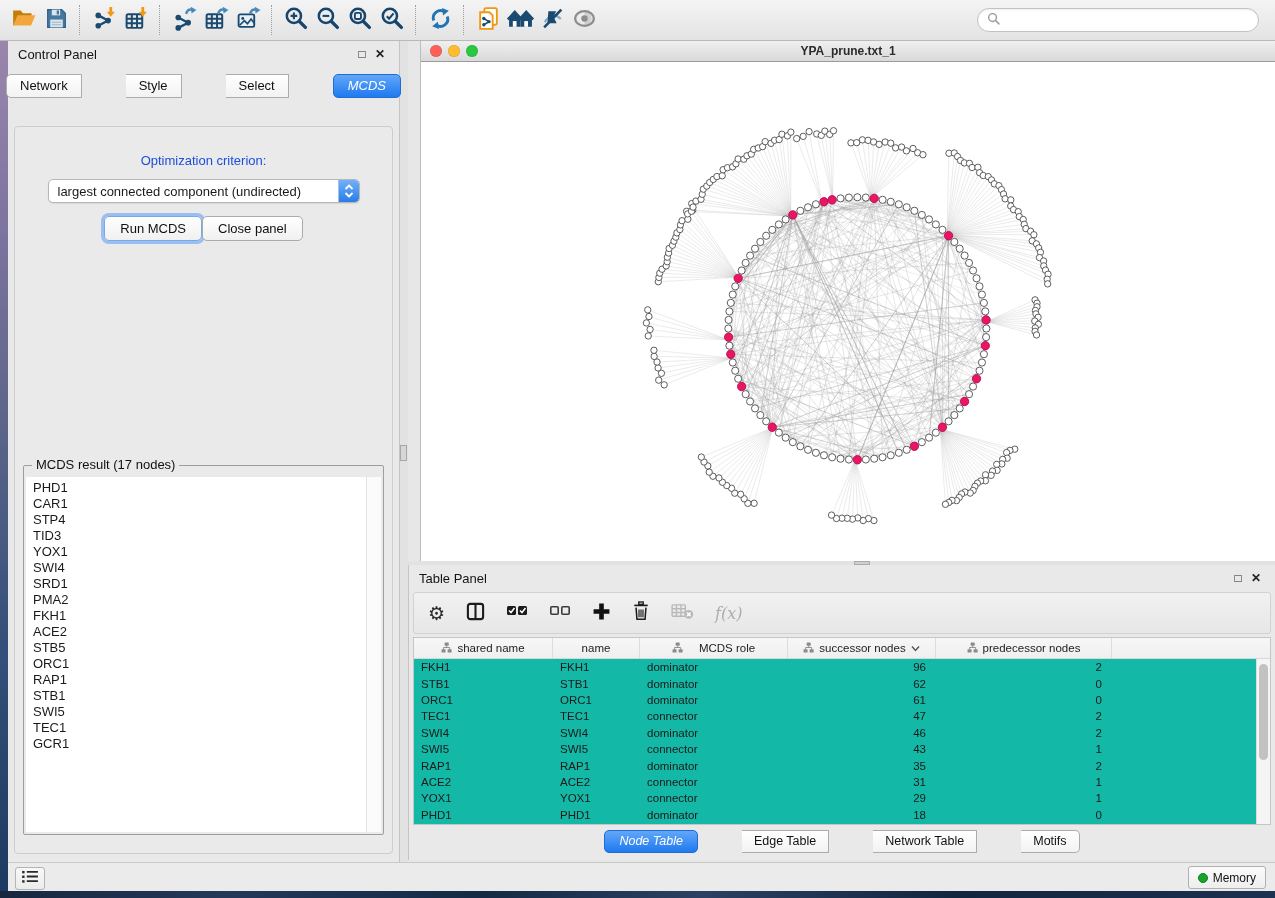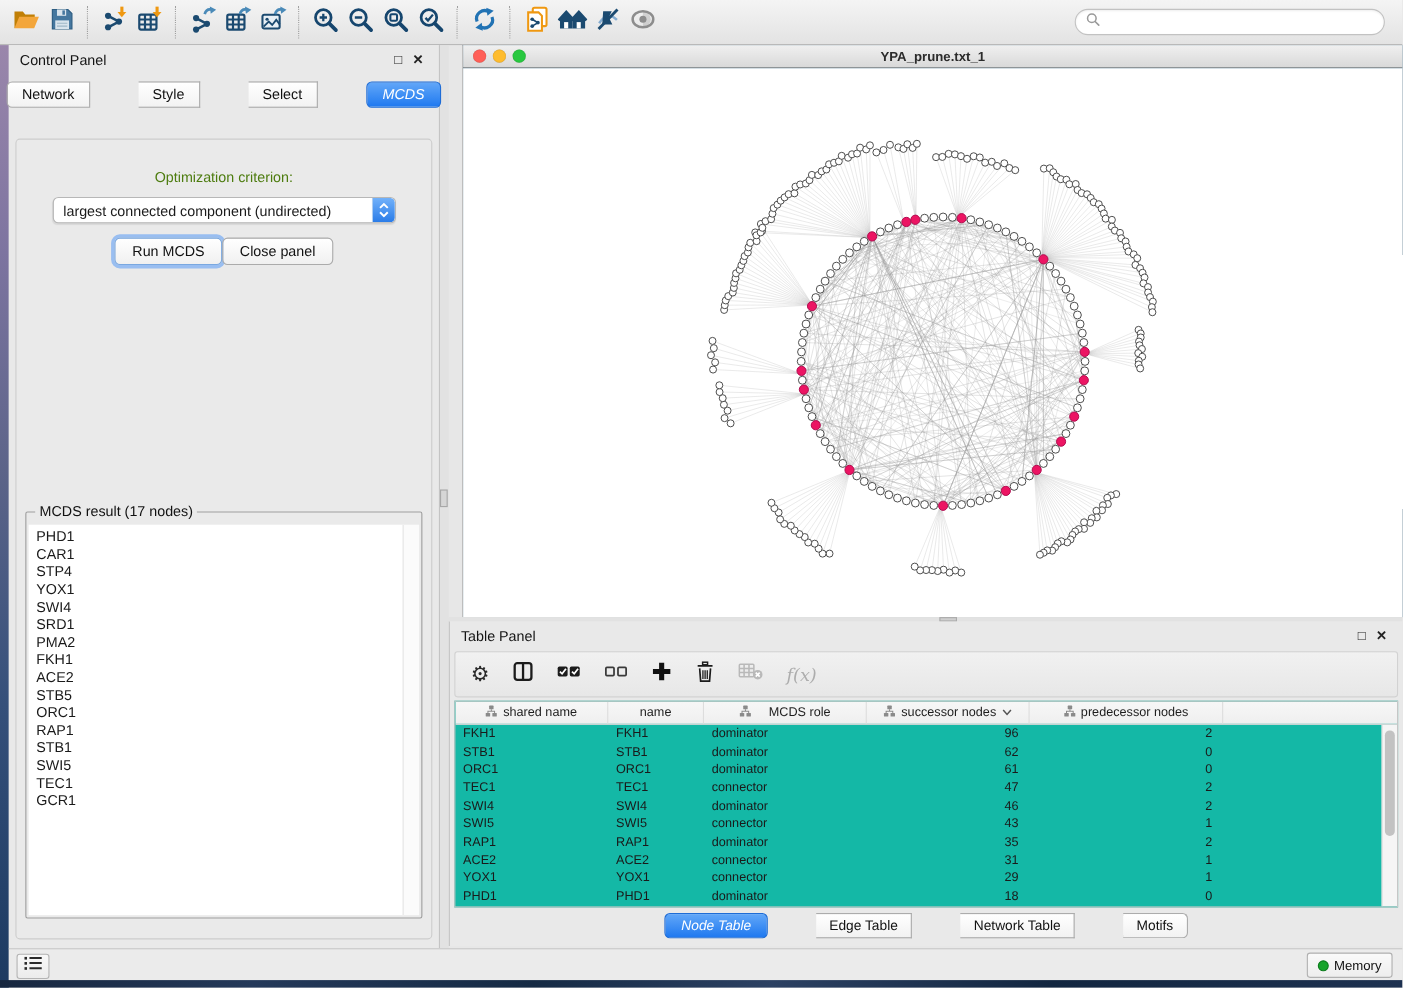--- a/index.html
+++ b/index.html
@@ -30,21 +30,21 @@
   .wbtn.x{font-weight:bold;}
   .cp-body{position:absolute;left:6px;right:6px;top:85px;bottom:8px;background:#eaeaea;
            border:1px solid #cdcdcd;border-radius:4px;}
   .seg{display:flex;justify-content:center;position:relative;z-index:2;margin-top:7px;gap:44px;}
   .seg .tab{background:linear-gradient(#ffffff,#f2f2f2);border:1px solid #acacac;border-left:none;
             padding:3px 13px 4px;font-size:13px;color:#111;}
   .seg .tab:first-child{border-left:1px solid #acacac;border-radius:5px 0 0 5px;}
   .seg .tab:last-child{border-radius:0 5px 5px 0;}
   .seg .tab.sel{background:linear-gradient(#62a7f8,#1f79f0);color:#fff;border:1px solid #1e6cd6;
             border-radius:5px;padding:3px 14px 4px;font-style:italic;}
-  .opt-label{text-align:center;font-size:13px;margin-top:26px;color:#4d7c0f;}
+  .opt-label{text-align:center;font-size:13px;margin-top:26px;color:#1d4ed8;}
   .combo{width:312px;height:24px;margin:11px auto 0;background:#fff;border:1px solid #b7b7b7;border-radius:5px;
          display:flex;align-items:center;box-sizing:border-box;overflow:hidden;box-shadow:0 1px 1px rgba(0,0,0,.08);}
   .combo .val{flex:1;font-size:13px;padding-left:9px;white-space:nowrap;}
   .stepper{width:20px;align-self:stretch;background:linear-gradient(#72b1fa,#2a7ce8);
            display:flex;align-items:center;justify-content:center;border-left:1px solid #9cc2ee;border-radius:0 4px 4px 0;}
   .btnrow{display:flex;justify-content:center;margin-top:13px;}
   .pbtn{background:linear-gradient(#ffffff,#f0f0f0);border:1px solid #ababab;border-radius:5px;
         font-size:13px;padding:4px 15px;color:#111;}
   .pbtn.focus{box-shadow:0 0 0 3px rgba(98,160,245,.6);border-color:#7aa8e0;}
   .groupbox{position:absolute;left:8px;right:8px;top:338px;bottom:18px;border:1px solid #9e9e9e;border-radius:2px;}
@@ -279,20 +279,21 @@
     <div class="btnrow">
       <button class="pbtn focus">Run MCDS</button>
       <button class="pbtn">Close panel</button>
     </div>
     <div class="groupbox">
       <span class="legend">MCDS result (17 nodes)</span>
       <div class="result-list">
           <div>PHD1</div>
           <div>CAR1</div>
           <div>STP4</div>
+          <div>TID3</div>
           <div>YOX1</div>
           <div>SWI4</div>
           <div>SRD1</div>
           <div>PMA2</div>
           <div>FKH1</div>
           <div>ACE2</div>
           <div>STB5</div>
           <div>ORC1</div>
           <div>RAP1</div>
           <div>STB1</div>

